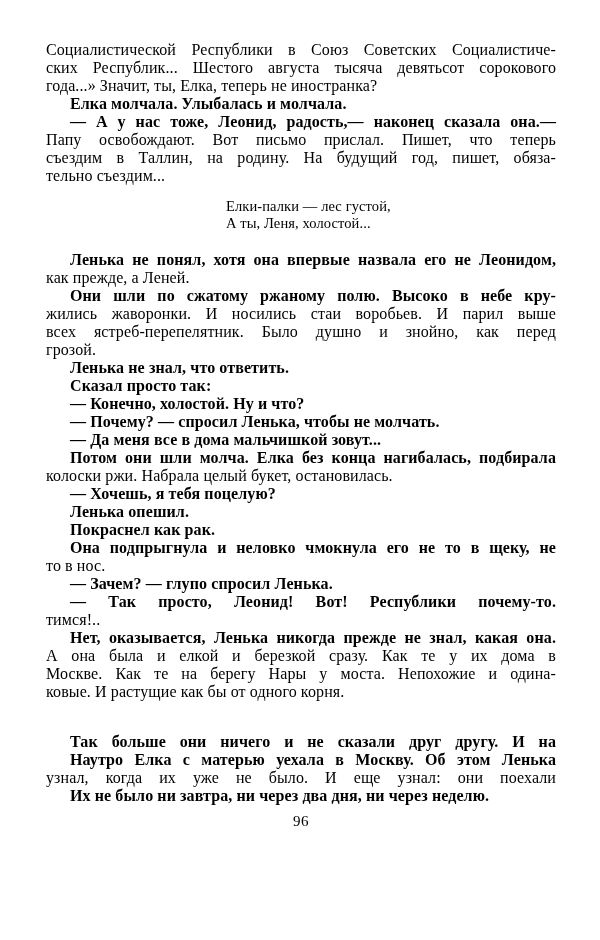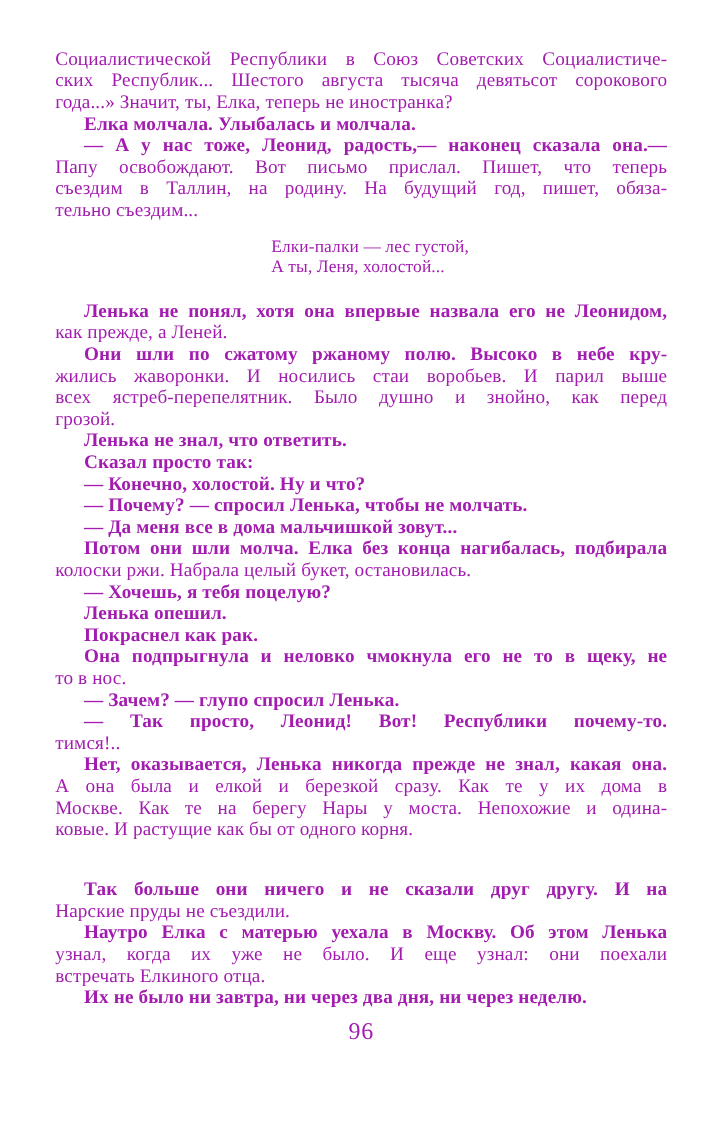--- a/index.html
+++ b/index.html
@@ -9,21 +9,21 @@
   }
   .page {
     position: relative;
     width: 600px;
     height: 940px;
     margin: 0 auto;
     background: #ffffff;
     box-sizing: border-box;
     padding: 41px 44px 0 46px;
     font-family: "Liberation Serif", "DejaVu Serif", serif;
-    color: #a21caf;
+    color: #000000;
     overflow: hidden;
   }
   .text-column {
     width: 510px;
   }
   .para {
     margin: 0;
     font-size: 16px;
     line-height: 18px;
     letter-spacing: 0.1px;
@@ -46,21 +46,21 @@
   .verse {
     margin: 13px 0 20px 180px;
     font-size: 14.5px;
     line-height: 16.5px;
     letter-spacing: 0.1px;
   }
   .page-number {
     margin-top: 8px;
     width: 510px;
     text-align: center;
-    font-size: 20px;
+    font-size: 15px;
     letter-spacing: 0.5px;
   }
 </style>
 </head>
 <body>
 
 <div class="page">
   <div class="text-column">
       <div class="para">
         <div class="line j">Социалистической Республики в Союз Советских Социалистиче-</div>
@@ -130,25 +130,23 @@
         <div class="line">тимся!..</div>
       </div>
       <div class="para indent">
         <div class="line j">Нет, оказывается, Ленька никогда прежде не знал, какая она.</div>
         <div class="line j">А она была и елкой и березкой сразу. Как те у их дома в</div>
         <div class="line j">Москве. Как те на берегу Нары у моста. Непохожие и одина-</div>
         <div class="line">ковые. И растущие как бы от одного корня.</div>
       </div>
       <div class="para indent section-gap">
         <div class="line j">Так больше они ничего и не сказали друг другу. И на</div>
-        <div class="line">Нарские пруды не съездили.</div>
       </div>
       <div class="para indent">
         <div class="line j">Наутро Елка с матерью уехала в Москву. Об этом Ленька</div>
         <div class="line j">узнал, когда их уже не было. И еще узнал: они поехали</div>
-        <div class="line">встречать Елкиного отца.</div>
       </div>
       <div class="para indent">
         <div class="line">Их не было ни завтра, ни через два дня, ни через неделю.</div>
       </div>
     </div>
   <div class="page-number">96</div>
 </div>
 
 </body></html>

